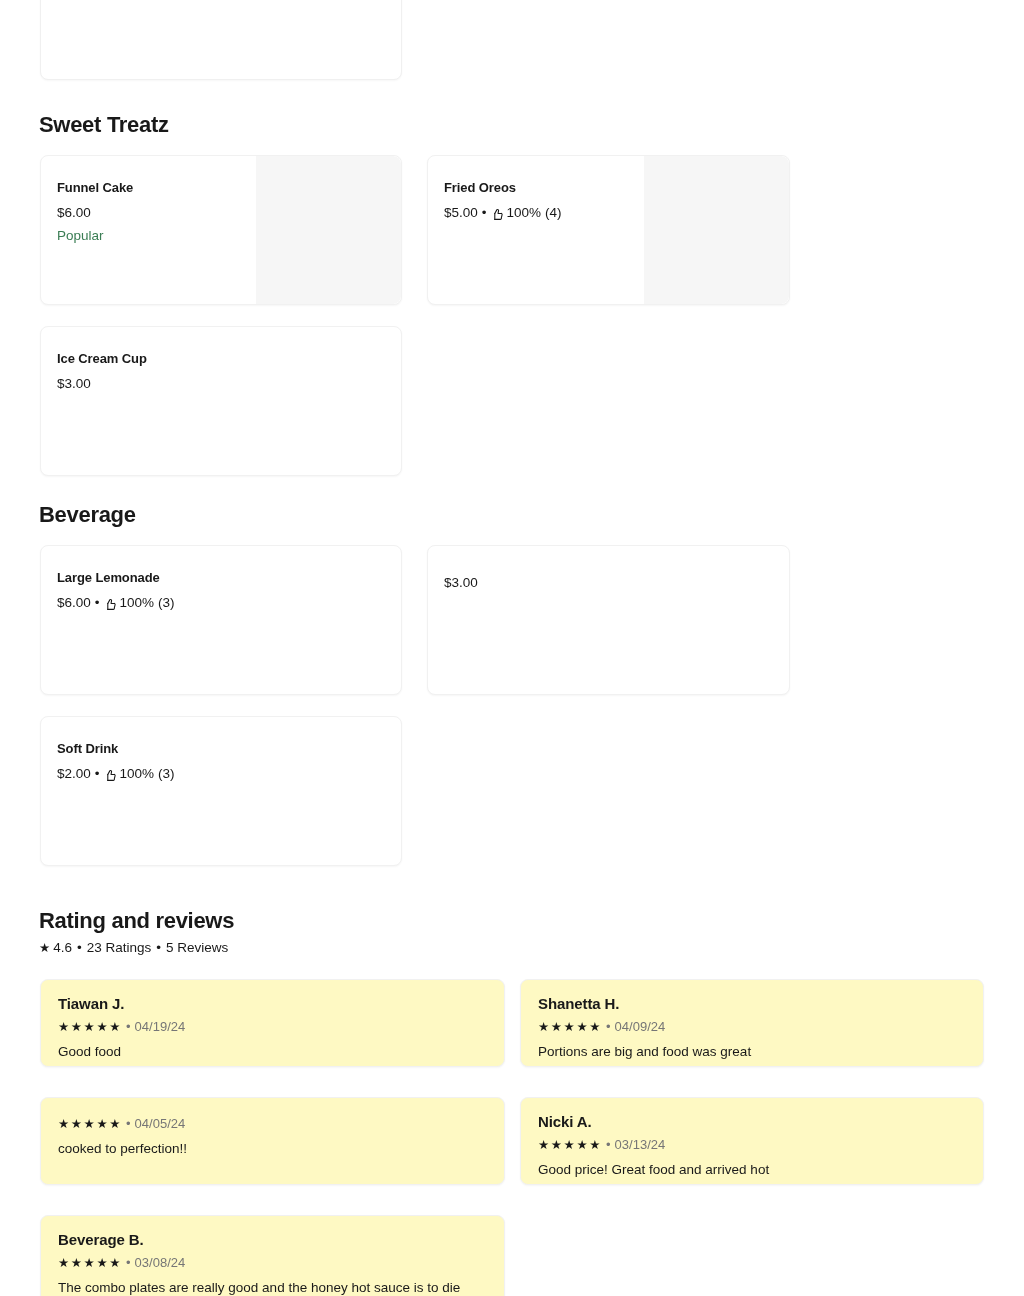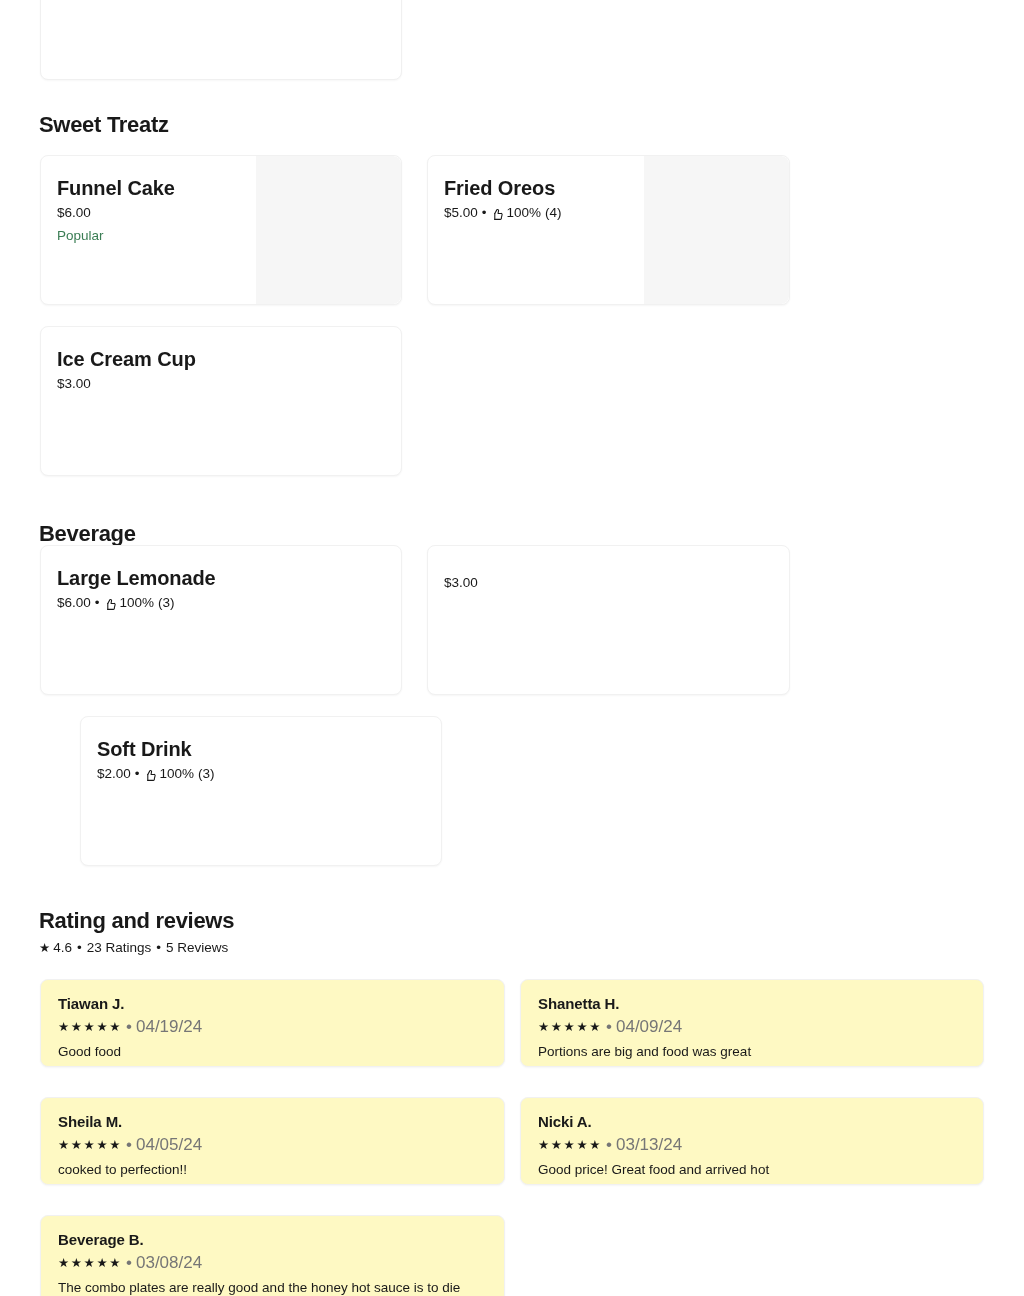--- a/index.html
+++ b/index.html
@@ -55,21 +55,21 @@
     box-shadow: 0 1px 2px rgba(0,0,0,0.04);
     overflow: hidden;
   }
   .menu-card .info {
     position: absolute;
     left: 16px;
     top: 22px;
     right: 150px;
   }
   .menu-name {
-    font-size: 20px;
+    font-size: 13px;
     font-weight: bold;
     color: #191919;
     line-height: 20px;
     letter-spacing: -0.1px;
     white-space: nowrap;
   }
   .menu-meta {
     margin-top: 6px;
     font-size: 13.5px;
     color: #191919;
@@ -152,21 +152,21 @@
     align-items: center;
     line-height: 18px;
     white-space: nowrap;
   }
   .stars {
     font-size: 12.5px;
     letter-spacing: 1.6px;
     color: #191919;
   }
   .review-date {
-    font-size: 17px;
+    font-size: 13px;
     color: #767676;
     margin-left: 4px;
   }
   .review-date .dot { margin-right: 4px; }
   .review-text {
     margin-top: 6px;
     font-size: 13.5px;
     color: #191919;
     line-height: 19px;
     white-space: nowrap;
@@ -214,21 +214,21 @@
 
   <div class="menu-card" style="left:40px; top:326px; width:362px;">
     <div class="info" style="right:16px;">
       <div class="menu-name">Ice Cream Cup</div>
       <div class="menu-meta">
         <span>$3.00</span>
       </div>
     </div>
   </div>
 
-  <div class="section-title" style="top:520px;">Beverage</div>
+  <div class="section-title" style="top:501px;">Beverage</div>
 
   <div class="menu-card" style="left:40px; top:545px; width:362px;">
     <div class="info" style="right:16px;">
       <div class="menu-name">Large Lemonade</div>
       <div class="menu-meta">
         <span>$6.00</span>
         <span class="sep">•</span>
         <span class="thumb-icon">
           <svg viewBox="0 0 24 24" width="13" height="13" fill="none" stroke="#191919" stroke-width="2" stroke-linejoin="round" stroke-linecap="round">
             <path d="M7 10v11"></path>
@@ -242,21 +242,21 @@
   </div>
 
   <div class="menu-card" style="left:427px; top:545px; width:363px;">
     <div class="info" style="right:16px;">
       <div class="menu-meta">
         <span>$3.00</span>
       </div>
     </div>
   </div>
 
-  <div class="menu-card" style="left:40px; top:716px; width:362px;margin-left:40px;">
+  <div class="menu-card" style="left:40px; top:716px; width:362px;">
     <div class="info" style="right:16px;">
       <div class="menu-name">Soft Drink</div>
       <div class="menu-meta">
         <span>$2.00</span>
         <span class="sep">•</span>
         <span class="thumb-icon">
           <svg viewBox="0 0 24 24" width="13" height="13" fill="none" stroke="#191919" stroke-width="2" stroke-linejoin="round" stroke-linecap="round">
             <path d="M7 10v11"></path>
             <path d="M7 10l4-7a2 2 0 0 1 3 2l-1 5h5.5a2 2 0 0 1 2 2.4l-1.4 6A2 2 0 0 1 17 21H7"></path>
           </svg>
@@ -299,21 +299,20 @@
         <span class="review-date">
           <span class="dot">•</span><span>04/09/24</span>
         </span>
       </div>
       <div class="review-text">Portions are big and food was great</div>
     </div>
   </div>
 
   <div class="review-card" style="left:40px; top:1097px; width:465px;">
     <div class="review-inner">
-      <div class="review-author">Sheila M.</div>
       <div class="review-rating-row">
         <span class="stars">★★★★★</span>
         <span class="review-date">
           <span class="dot">•</span><span>04/05/24</span>
         </span>
       </div>
       <div class="review-text">cooked to perfection!!</div>
     </div>
   </div>
 

